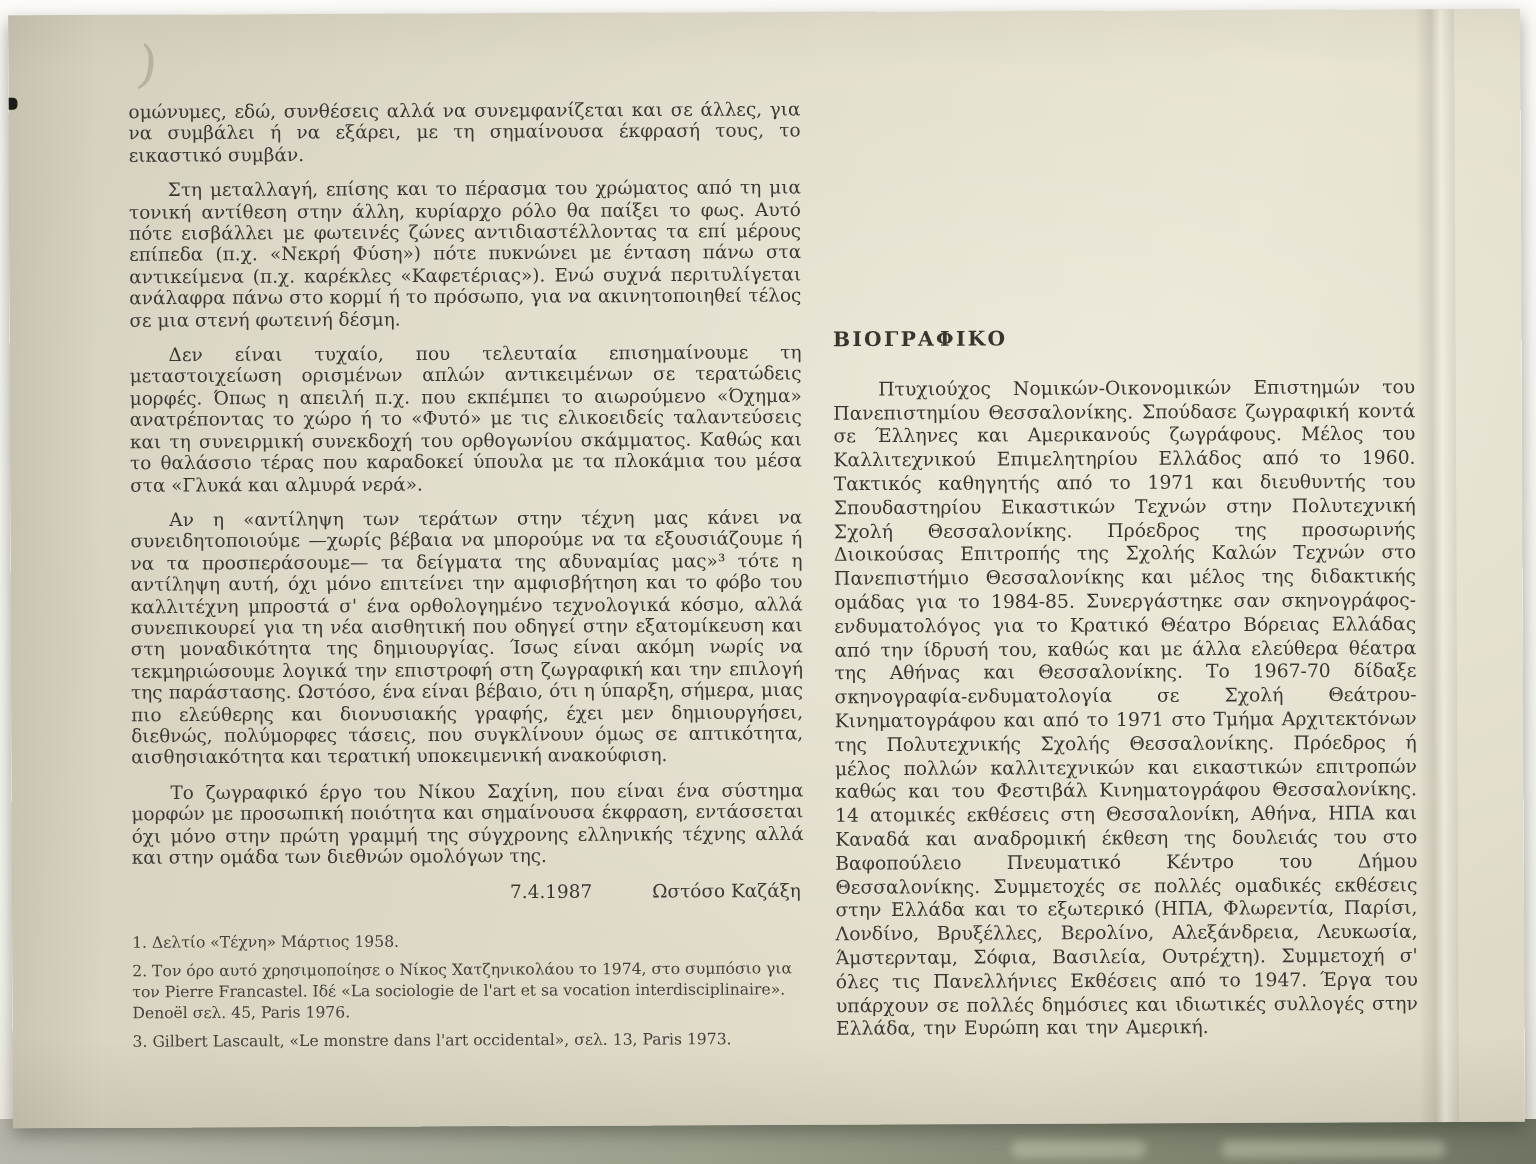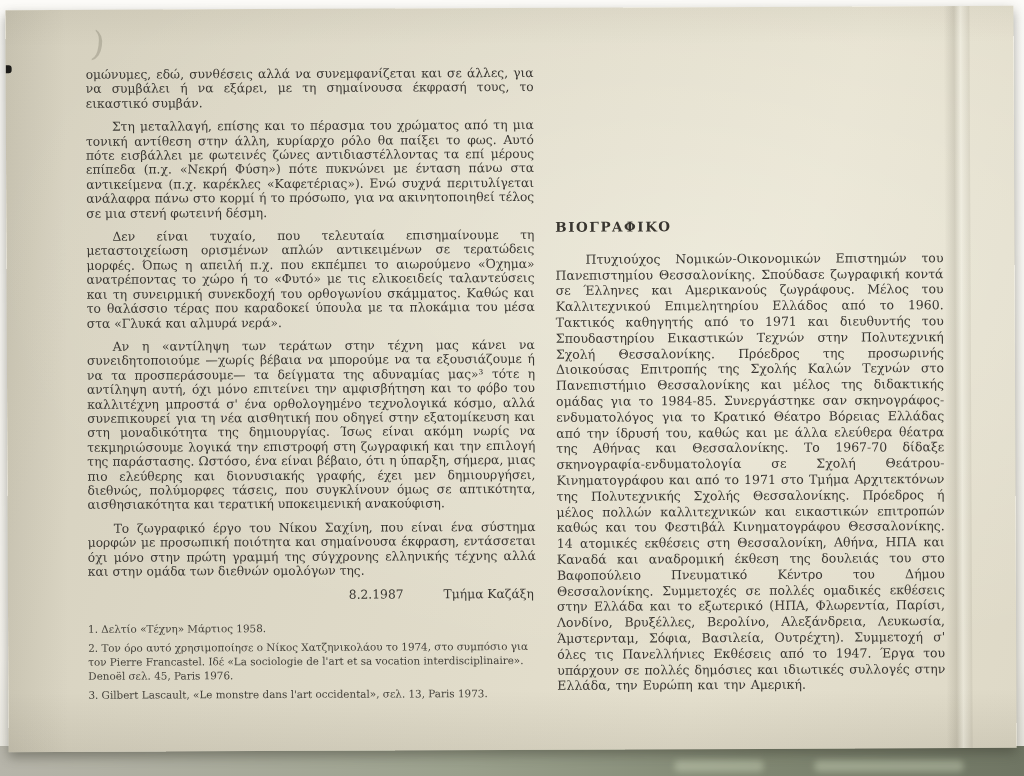--- a/index.html
+++ b/index.html
@@ -90,22 +90,22 @@
     <div class="speck"></div>
 
     <div class="col-left">
       <p class="para first">ομώνυμες, εδώ, συνθέσεις αλλά να συνεμφανίζεται και σε άλλες, για να συμβάλει ή να εξάρει, με τη σημαίνουσα έκφρασή τους, το εικαστικό συμβάν.</p>
       <p class="para">Στη μεταλλαγή, επίσης και το πέρασμα του χρώματος από τη μια τονική αντίθεση στην άλλη, κυρίαρχο ρόλο θα παίξει το φως. Αυτό πότε εισβάλλει με φωτεινές ζώνες αντιδιαστέλλοντας τα επί μέρους επίπεδα (π.χ. «Νεκρή Φύση») πότε πυκνώνει με ένταση πάνω στα αντικείμενα (π.χ. καρέκλες «Καφετέριας»). Ενώ συχνά περιτυλίγεται ανάλαφρα πάνω στο κορμί ή το πρόσωπο, για να ακινητοποιηθεί τέλος σε μια στενή φωτεινή δέσμη.</p>
       <p class="para">Δεν είναι τυχαίο, που τελευταία επισημαίνουμε τη μεταστοιχείωση ορισμένων απλών αντικειμένων σε τερατώδεις μορφές. Όπως η απειλή π.χ. που εκπέμπει το αιωρούμενο «Όχημα» ανατρέποντας το χώρο ή το «Φυτό» με τις ελικοειδείς ταλαντεύσεις και τη συνειρμική συνεκδοχή του ορθογωνίου σκάμματος. Καθώς και το θαλάσσιο τέρας που καραδοκεί ύπουλα με τα πλοκάμια του μέσα στα «Γλυκά και αλμυρά νερά».</p>
       <p class="para">Αν η «αντίληψη των τεράτων στην τέχνη μας κάνει να συνειδητοποιούμε —χωρίς βέβαια να μπορούμε να τα εξουσιάζουμε ή να τα προσπεράσουμε— τα δείγματα της αδυναμίας μας»³ τότε η αντίληψη αυτή, όχι μόνο επιτείνει την αμφισβήτηση και το φόβο του καλλιτέχνη μπροστά σ' ένα ορθολογημένο τεχνολογικά κόσμο, αλλά συνεπικουρεί για τη νέα αισθητική που οδηγεί στην εξατομίκευση και στη μοναδικότητα της δημιουργίας. Ίσως είναι ακόμη νωρίς να τεκμηριώσουμε λογικά την επιστροφή στη ζωγραφική και την επιλογή της παράστασης. Ωστόσο, ένα είναι βέβαιο, ότι η ύπαρξη, σήμερα, μιας πιο ελεύθερης και διονυσιακής γραφής, έχει μεν δημιουργήσει, διεθνώς, πολύμορφες τάσεις, που συγκλίνουν όμως σε απτικότητα, αισθησιακότητα και τερατική υποκειμενική ανακούφιση.</p>
       <p class="para">Το ζωγραφικό έργο του Νίκου Σαχίνη, που είναι ένα σύστημα μορφών με προσωπική ποιότητα και σημαίνουσα έκφραση, εντάσσεται όχι μόνο στην πρώτη γραμμή της σύγχρονης ελληνικής τέχνης αλλά και στην ομάδα των διεθνών ομολόγων της.</p>
 
       <div class="sigline">
-        <span>8.2.1987</span>
-        <span>Τμήμα Καζάξη</span>
+        <span>7.4.1987</span>
+        <span>Ωστόσο Καζάξη</span>
       </div>
 
       <div class="footnotes">
         <p>1. Δελτίο «Τέχνη» Μάρτιος 1958.</p>
         <p>2. Τον όρο αυτό χρησιμοποίησε ο Νίκος Χατζηνικολάου το 1974, στο συμπόσιο για τον Pierre Francastel. Ιδέ «La sociologie de l'art et sa vocation interdisciplinaire». Denoël σελ. 45, Paris 1976.</p>
         <p>3. Gilbert Lascault, «Le monstre dans l'art occidental», σελ. 13, Paris 1973.</p>
       </div>
     </div>
 
     <div class="col-right">

